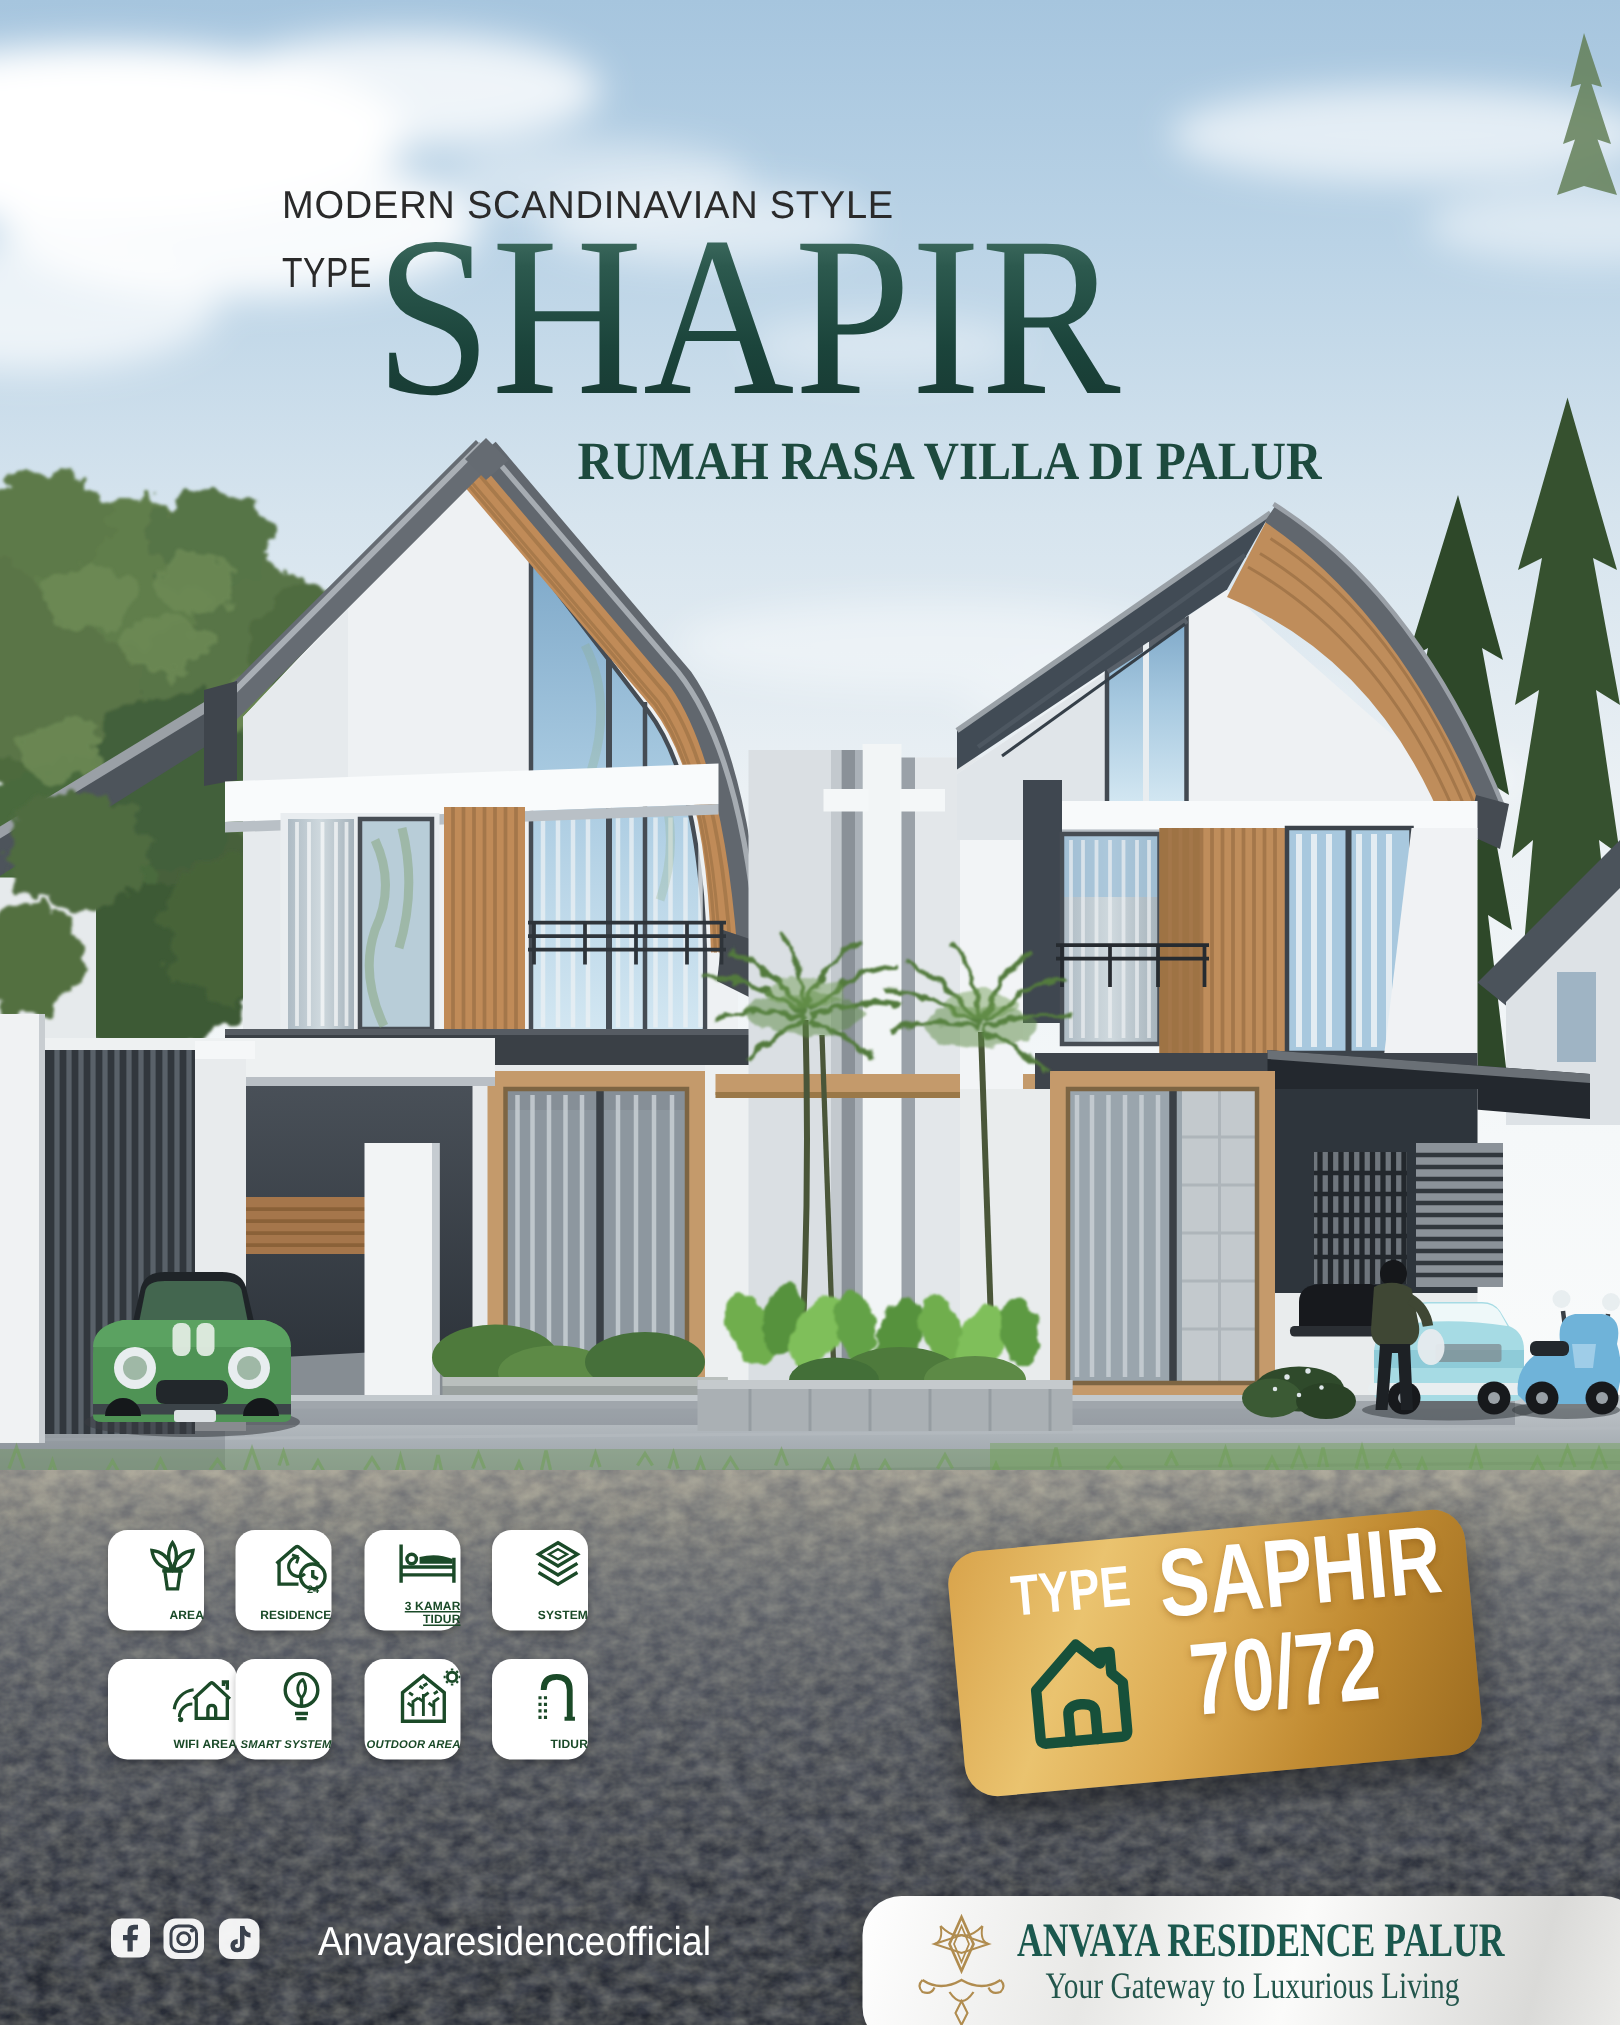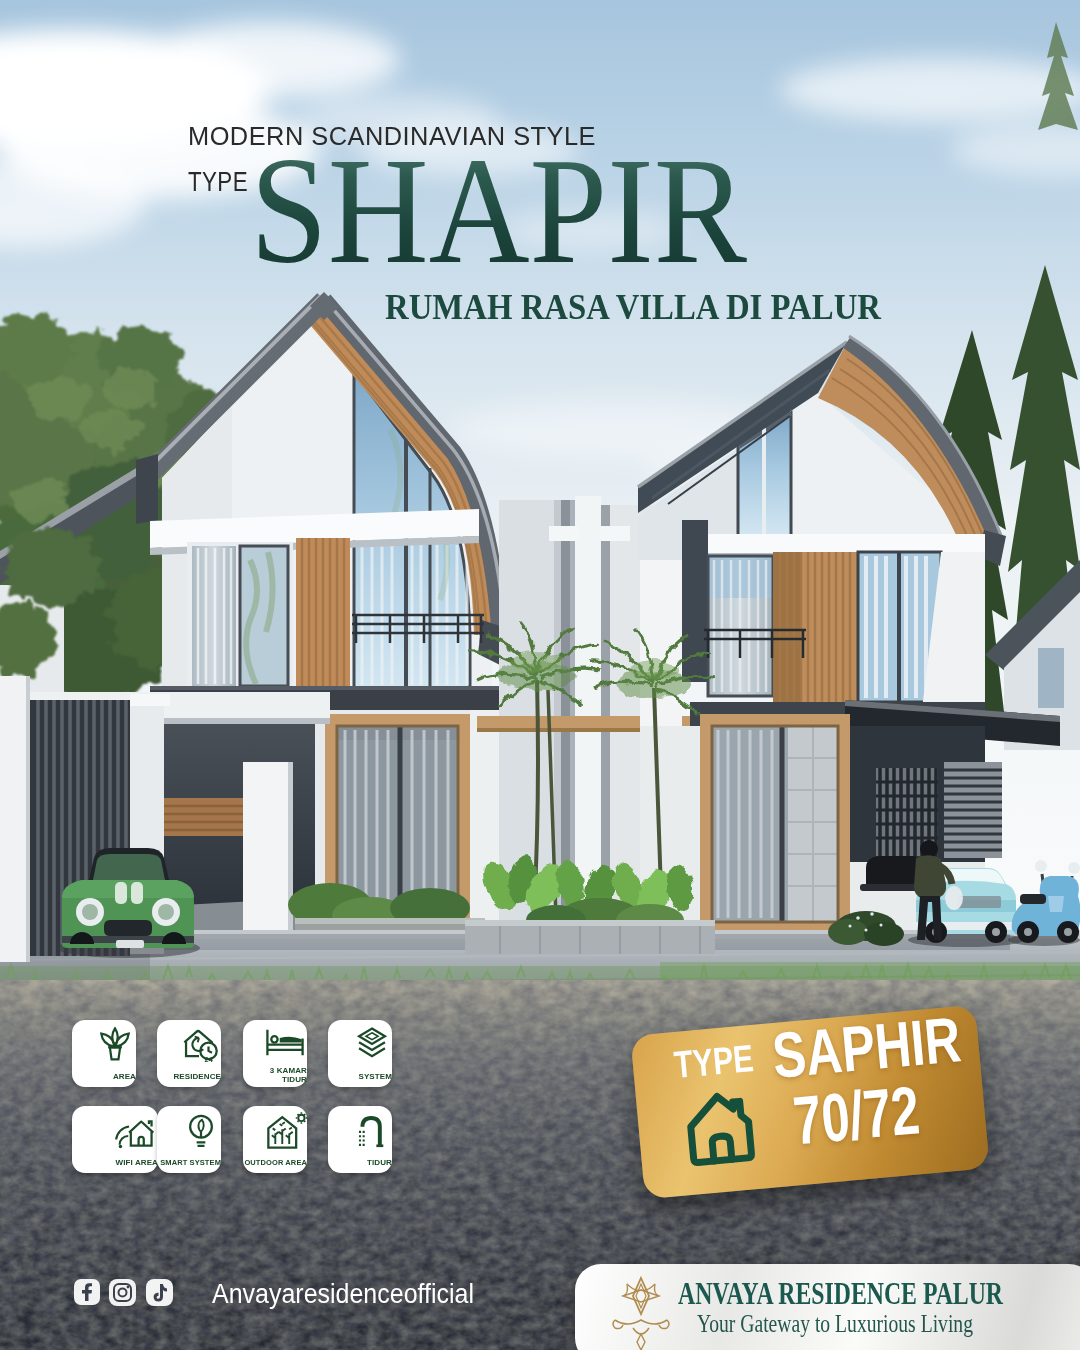--- a/index.html
+++ b/index.html
@@ -2,21 +2,21 @@
 <html><head>
 <meta charset="utf-8">
 <style>
 html,body{margin:0;padding:0;}
 #page{position:relative;width:1080px;height:1350px;overflow:hidden;background:#0f766e;font-family:"Liberation Sans",sans-serif;}
 #scene{position:absolute;left:0;top:0;}
 .ov{position:absolute;left:0;top:0;}
 .tile{position:absolute;width:64px;height:67px;background:#fff;border-radius:13px;box-shadow:0 3px 5px rgba(0,0,0,.25);text-align:right;}
 .tile svg{margin-top:5px;}
 .tlabel{position:absolute;left:0;right:0;bottom:6px;font-size:8px;font-weight:bold;color:#1a4a28;letter-spacing:.1px;line-height:8.5px;white-space:nowrap;}
-.tlabel2{bottom:3px;}
+.tlabel2{bottom:3px;text-decoration:underline;}
 </style>
 </head>
 <body>
 <div id="page">
 <svg id="scene" width="1080" height="1350" viewBox="0 0 1080 1350">
 <defs>
 <linearGradient id="sky" x1="0" y1="0" x2="0" y2="1">
  <stop offset="0" stop-color="#a6c5de"></stop>
  <stop offset="0.16" stop-color="#bad3e6"></stop>
  <stop offset="0.34" stop-color="#d6e4ee"></stop>
@@ -595,33 +595,33 @@
 <div class="tlabel">WIFI AREA</div>
 </div>
 
 <div class="tile" style="left:157px;top:1106px;">
 <svg width="40" height="40" viewBox="0 0 46 46" fill="none" stroke="#1b4a28" stroke-width="2.6">
 <circle cx="23" cy="18" r="12.5"></circle>
 <path d="M18,36 h10 M19,40 h8"></path>
 <path d="M23,30 v-6"></path>
 <path d="M23,24 C19,20 19,13 24,10 C27,14 27,20 23,24 Z" stroke-width="2.2"></path>
 </svg>
-<div class="tlabel" style="font-size:7.5px;">SMART SYSTEM</div>
+<div class="tlabel" style="font-size:7.5px;font-style:italic;">SMART SYSTEM</div>
 </div>
 
 <div class="tile" style="left:243px;top:1106px;">
 <svg width="46" height="40" viewBox="0 0 52 46" fill="none" stroke="#1b4a28" stroke-width="2.6">
 <path d="M8,42 L8,20 L24,7 L40,20 L40,42 Z"></path>
 <path d="M16,38 v-12 m0,5 l-4,-3 m4,-1 l4,-3 m-4,-2 l-3,-2" stroke-width="2.2"></path>
 <path d="M24,38 v-17 m0,6 l-4,-3 m4,-1 l4,-3 m-4,-3 l-3,-2 m3,0 l3,-2" stroke-width="2.2"></path>
 <path d="M32,38 v-12 m0,5 l-4,-3 m4,-1 l4,-3 m-4,-3 l3,-2" stroke-width="2.2"></path>
 <circle cx="46" cy="8" r="3.6" stroke-width="2.2"></circle>
 <path d="M46,1.5 v1.6 M46,13 v1.6 M39.5,8 h1.6 M50.9,8 h1.6 M41.5,3.5 l1.2,1.2 M49.3,11.3 l1.2,1.2 M50.5,3.5 l-1.2,1.2 M42.7,11.3 l-1.2,1.2" stroke-width="1.9"></path>
 </svg>
-<div class="tlabel" style="font-size:7.5px;">OUTDOOR AREA</div>
+<div class="tlabel" style="font-size:7.5px;font-style:italic;">OUTDOOR AREA</div>
 </div>
 
 <div class="tile" style="left:328px;top:1106px;">
 <svg width="40" height="40" viewBox="0 0 46 46" fill="none" stroke="#1b4a28" stroke-width="2.6">
 <path d="M12,18 Q12,8 22,8 Q32,8 32,18 L32,40" stroke-width="4.5"></path>
 <path d="M36,40 L28,40" stroke-width="3"></path>
 <path d="M8,24 h8 M8,29 h8 M8,34 h8 M8,39 h8" stroke-width="2.4" stroke-dasharray="2.4 1.8"></path>
 </svg>
 <div class="tlabel">TIDUR</div>
 </div>

